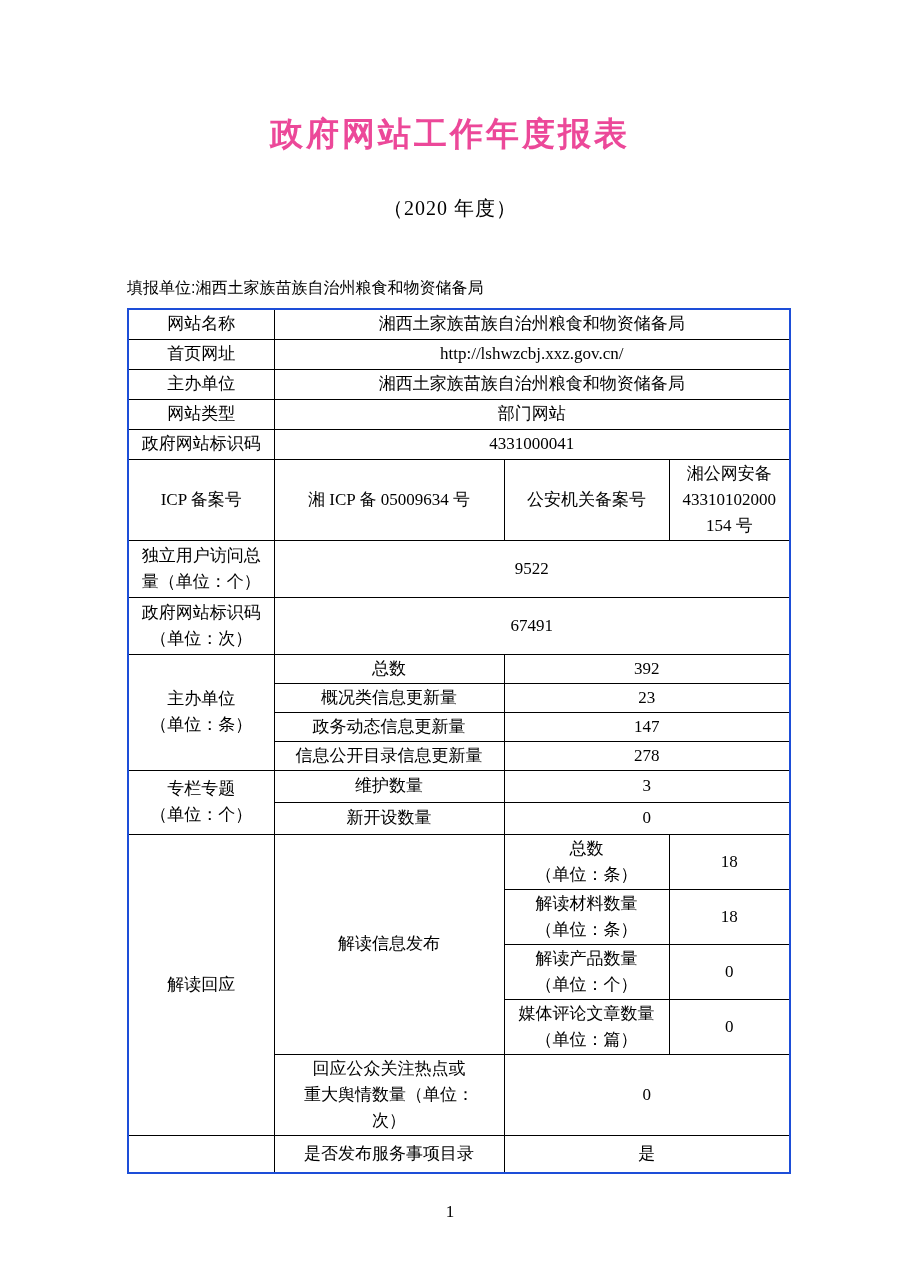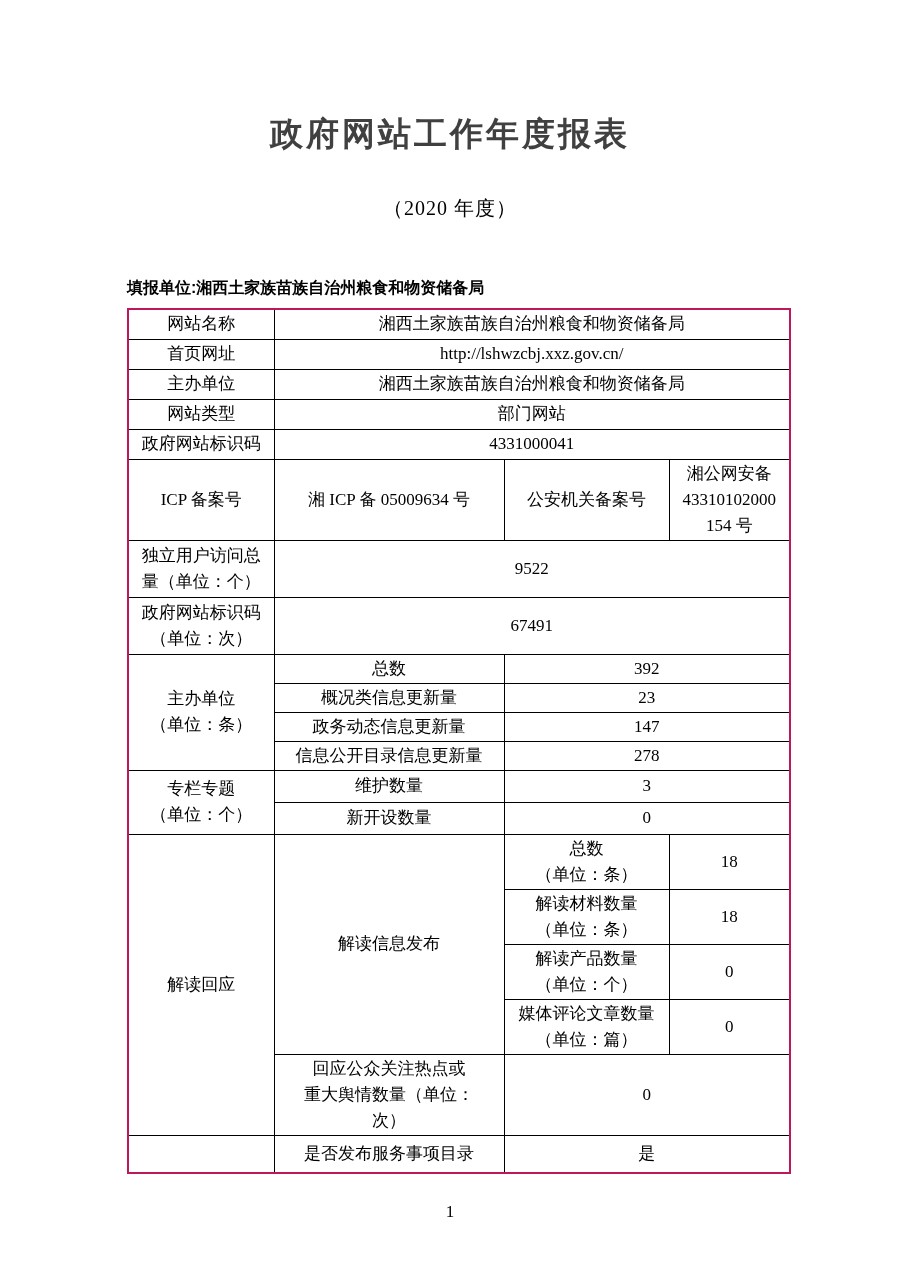--- a/index.html
+++ b/index.html
@@ -11,42 +11,42 @@
     color: #000;
     font-family: "Liberation Serif", "DejaVu Serif", serif;
   }
   .doc-title {
     margin-top: 112px;
     text-align: center;
     font-family: "Liberation Sans", "DejaVu Sans", sans-serif;
     font-weight: 700;
     font-size: 33px;
     letter-spacing: 3px;
-    color: #404040;
+    color: #ec4899;
   }
   .doc-subtitle {
     margin-top: 38px;
     text-align: center;
     font-size: 20px;
     letter-spacing: 1px;
     color: #000;
   }
   .reporting-unit {
     margin: 56px 0 0 127px;
     font-size: 16px;
-    font-weight: 700;
+    font-weight: 400;
     font-family: "Liberation Sans", "DejaVu Sans", sans-serif;
     color: #000;
   }
   table.report {
     margin: 9px 0 0 127px;
     width: 662px;
     table-layout: fixed;
     border-collapse: collapse;
-    border: 2px solid #be185d;
+    border: 2px solid #1d4ed8;
   }
   table.report td {
     border: 1px solid #000;
     text-align: center;
     vertical-align: middle;
     font-size: 17px;
     line-height: 26px;
     white-space: pre-line;
     padding: 1px 3px;
     color: #000;

